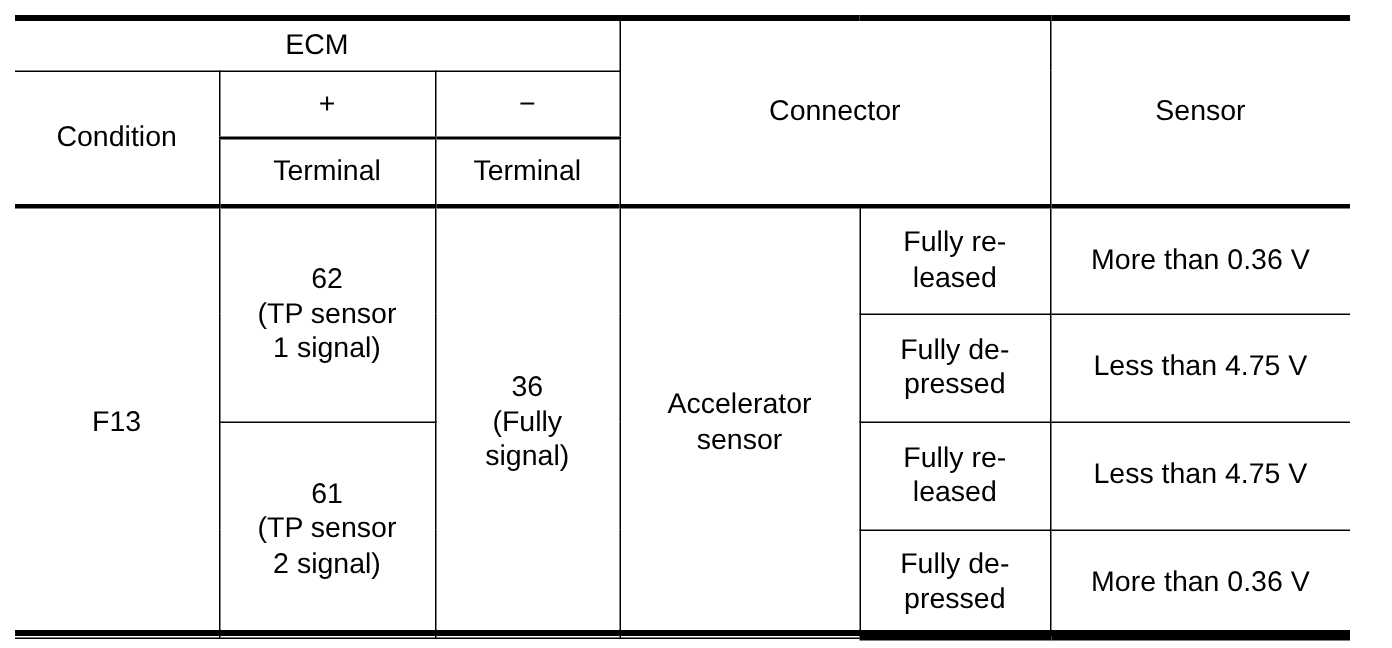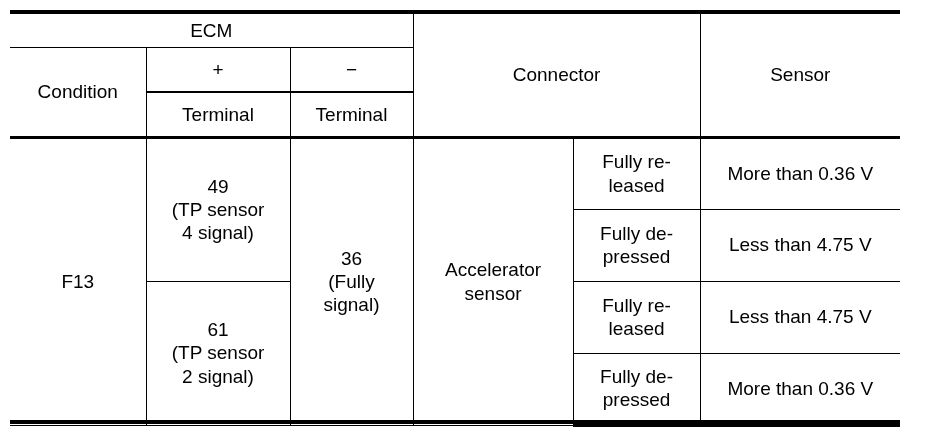--- a/index.html
+++ b/index.html
@@ -87,23 +87,23 @@
 
       <tr style="height: 45px;">
         <td class="rule-header">Terminal</td>
         <td class="rule-header">Terminal</td>
       </tr>
 
       <tr style="height: 72px;">
         <td class="edge-left" rowspan="4">F13</td>
 
         <td rowspan="2">
-          <div>49</div>
+          <div>62</div>
           <div class="nowrap">(TP sensor</div>
-          <div class="nowrap">4 signal)</div>
+          <div class="nowrap">1 signal)</div>
         </td>
 
         <td rowspan="4">
           <div>36</div>
           <div class="nowrap">(Fully</div>
           <div class="nowrap">signal)</div>
         </td>
 
         <td rowspan="4">
           <div class="nowrap">Accelerator</div>

